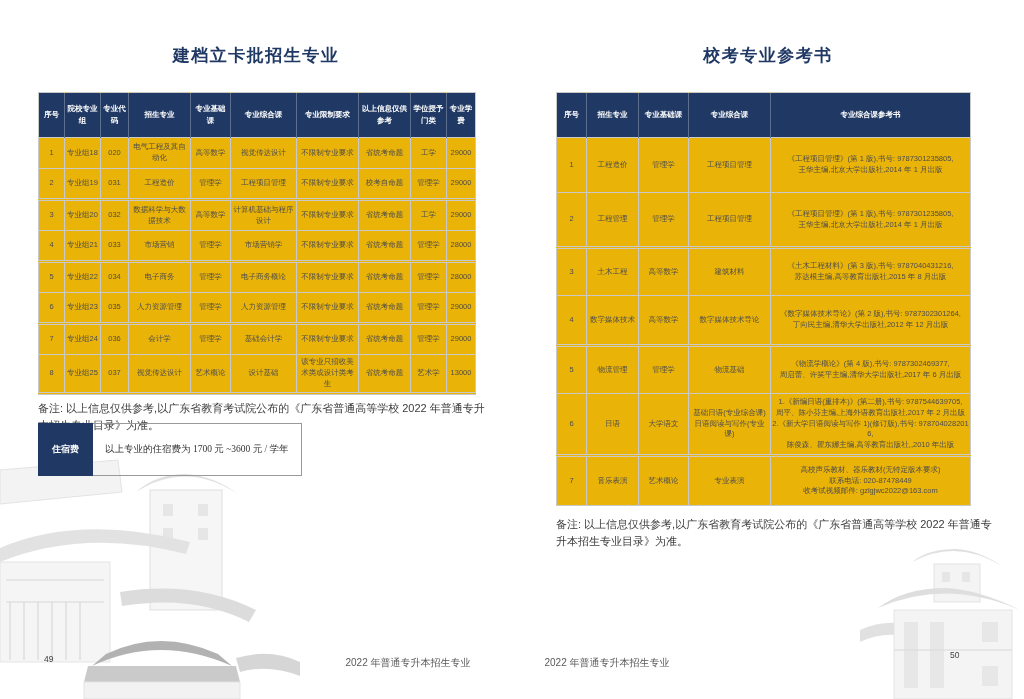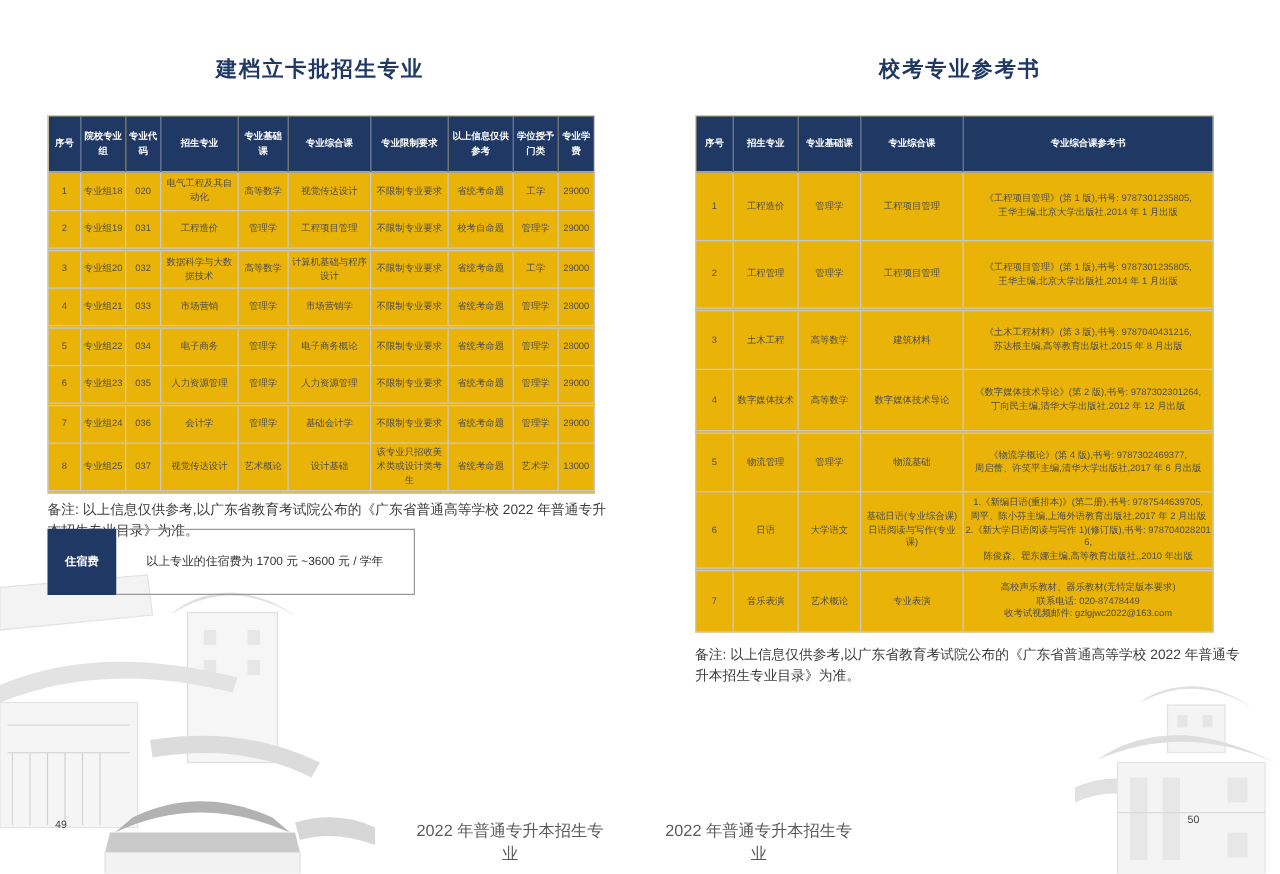--- a/index.html
+++ b/index.html
@@ -36,23 +36,23 @@
   .tbl-right tbody tr:nth-child(7){height:50px;}
 
   .note{position:absolute;margin:0;font-size:11px;color:#3c3c3c;line-height:1.5;}
   .page-left .note{left:38px;top:400px;width:448px;}
   .page-right .note{left:44px;top:516px;width:436px;}
 
   .acc{position:absolute;left:38px;top:423px;display:flex;align-items:stretch;}
   .acc-label{background:#1f3864;color:#ffffff;font-weight:bold;font-size:9px;
              padding:20px 14px;display:flex;align-items:center;}
   .acc-value{border:1px solid #9a9a9a;border-left:none;font-size:9.5px;color:#333333;
-             padding:4px 24px;display:flex;align-items:center;white-space:nowrap;}
-
-  .footer-text{position:absolute;top:656px;font-size:13px;color:#5a5a5a;width:150px;text-align:center;}
+             padding:4px 12px;display:flex;align-items:center;white-space:nowrap;font-family:Liberation Serif, serif;}
+
+  .footer-text{position:absolute;top:656px;font-size:10px;color:#5a5a5a;width:150px;text-align:center;}
   .page-left .footer-text{left:333px;}
   .page-right .footer-text{left:20px;}
 
   .page-num{position:absolute;font-size:8.5px;font-weight:normal;color:#3f3f3f;}
   .page-left .page-num{left:44px;top:654px;}
   .page-right .page-num{left:438px;top:650px;text-align:center;}
 
   .deco{position:absolute;pointer-events:none;}
   .deco-left{left:0;top:452px;}
   .deco-right{right:0;top:530px;}

